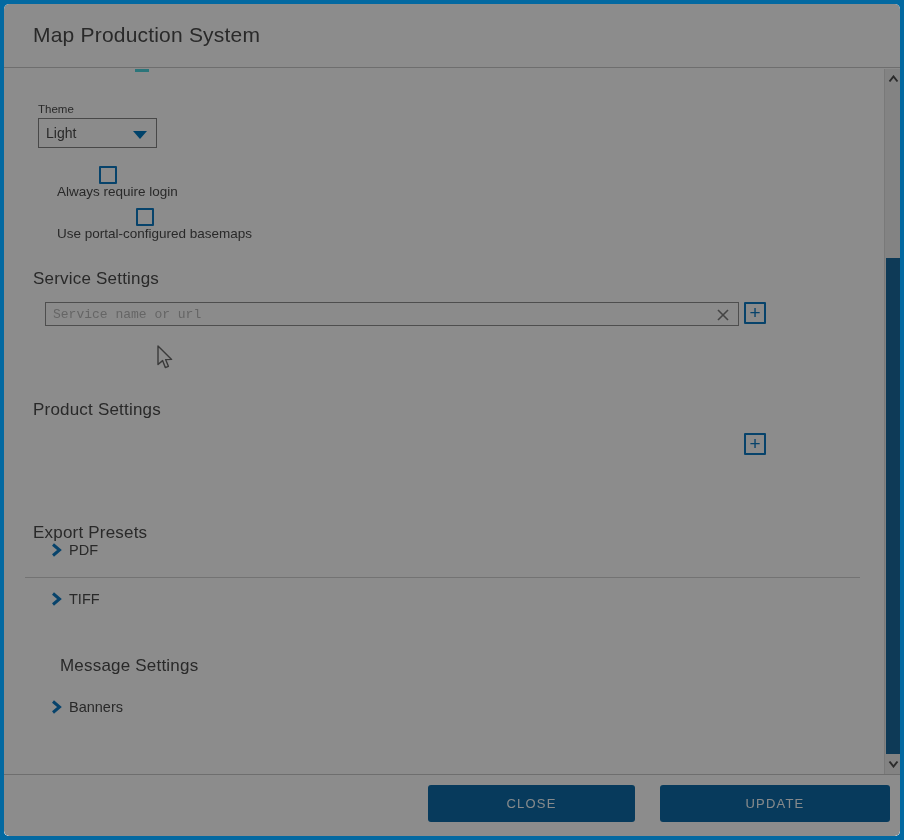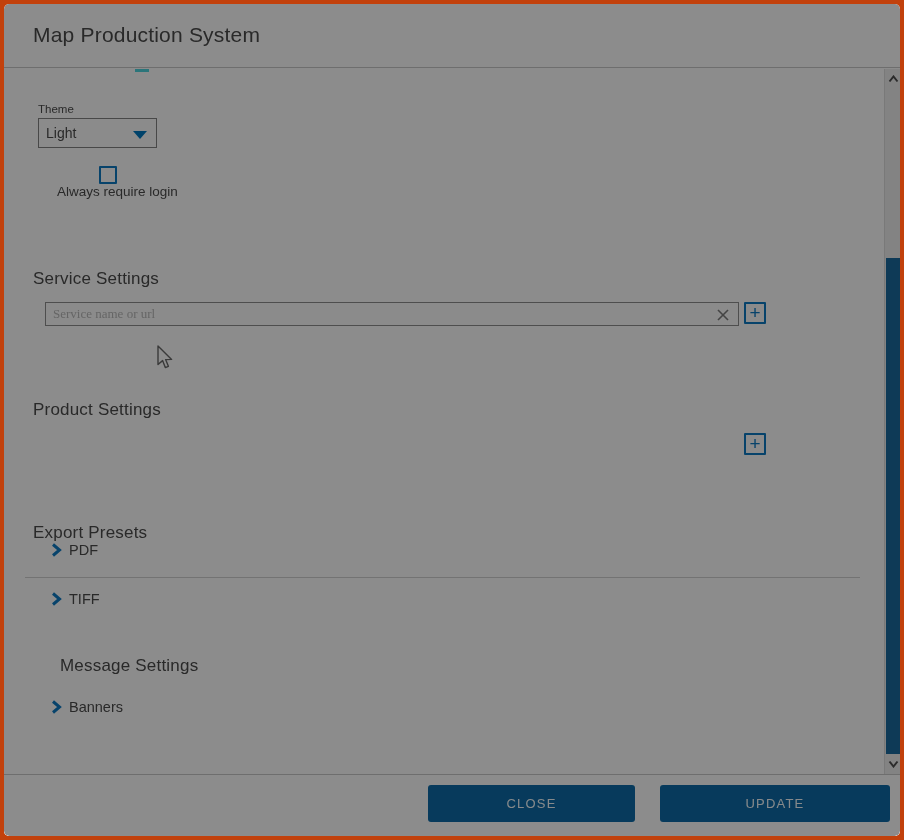--- a/index.html
+++ b/index.html
@@ -1,19 +1,19 @@
 <!DOCTYPE html>
 <html><head>
 <meta charset="utf-8">
 <style>
   * { margin:0; padding:0; box-sizing:border-box; }
   html,body { width:904px; height:840px; }
   body { background:#111; font-family:"Liberation Sans","DejaVu Sans",sans-serif; position:relative; overflow:hidden; }
 
-  .frame { position:absolute; inset:0; background:#c2410c;padding-left:36px; }
+  .frame { position:absolute; inset:0; background:#0369a1;padding-left:36px; }
   .dialog { position:absolute; left:4px; top:4px; width:896px; height:832px;
             background:#ffffff; border-radius:5px; overflow:hidden; }
 
   
   .dim { position:absolute; inset:0; background:rgba(0,0,0,0.45); z-index:60; pointer-events:none; border-radius:5px; }
 
   .header { position:absolute; left:0; top:0; width:100%; height:64px; border-bottom:1px solid #c9c9c9; }
   .title { position:absolute; left:29px; top:19px; font-size:21px; color:#4c4c4c; letter-spacing:0.2px; }
 
   .content { position:absolute; left:0; top:65px; width:710px; height:705px; }
@@ -26,21 +26,21 @@
   .select .caret { position:absolute; right:9px; top:12px; width:0; height:0;
                    border-left:7px solid transparent; border-right:7px solid transparent; border-top:8px solid #0079c1; }
 
   .check-row { position:absolute; display:flex; align-items:center;flex-direction:column; }
   .checkbox { width:18px; height:18px; border:2px solid #0e7ac4; background:#ffffff; border-radius:1px; cursor:pointer; }
   .check-label { margin-left:19px; font-size:13.5px; color:#4c4c4c; }
 
   .section-heading { position:absolute; font-size:17px; color:#4c4c4c; letter-spacing:0.2px; }
 
   .text-input { position:absolute; height:24px; border:1px solid #8f8f8f; background:#fdfdfd; font-size:13px;
-                color:#4c4c4c; padding:0 26px 0 7px; font-family:Liberation Serif, serif; }
+                color:#4c4c4c; padding:0 26px 0 7px; font-family:Liberation Mono, monospace; }
   .text-input::placeholder { color:#b9b9b9; opacity:1; }
   .clear-x { position:absolute; width:16px; height:16px; cursor:pointer; z-index:5; }
   .add-btn { position:absolute; width:22px; height:22px; border:2px solid #0e7ac4; background:#fdfdfd;
              color:#0e7ac4; font-size:19px; line-height:17px; text-align:center; cursor:pointer; border-radius:1px; }
 
   .expand-row { position:absolute; display:flex; align-items:center; cursor:pointer; }
   .chev { width:12px; height:14px; margin-right:7px; }
   .expand-label { font-size:14.5px; color:#4c4c4c; }
   .row-divider { position:absolute; left:21px; width:835px; height:1px; background:#d2d2d2; }
 
@@ -72,20 +72,24 @@
 
       <div class="field-label" style="left:34px; top:34px;">Theme</div>
       <div class="select" style="left:34px; top:49px;">
         <span>Light</span>
         <span class="caret"></span>
       </div>
 
       <div class="check-row" style="left:34px; top:97px;">
         <div class="checkbox"></div>
         <div class="check-label">Always require login</div>
+      </div>
+      <div class="check-row" style="left:34px; top:139px;">
+        <div class="checkbox"></div>
+        <div class="check-label">Use portal-configured basemaps</div>
       </div>
 
       <div class="section-heading" style="left:29px; top:200px;">Service Settings</div>
       <input class="text-input" style="left: 41px; top: 233px; width: 694px;" type="text" placeholder="Service name or url">
       <svg class="clear-x" style="left:711px; top:238px;" viewBox="0 0 16 16">
         <line x1="3" y1="3" x2="13" y2="13" stroke="#7d7d7d" stroke-width="1.6"></line>
         <line x1="13" y1="3" x2="3" y2="13" stroke="#7d7d7d" stroke-width="1.6"></line>
       </svg>
       <div class="add-btn" style="left:740px; top:233px;">
         <span>+</span>

